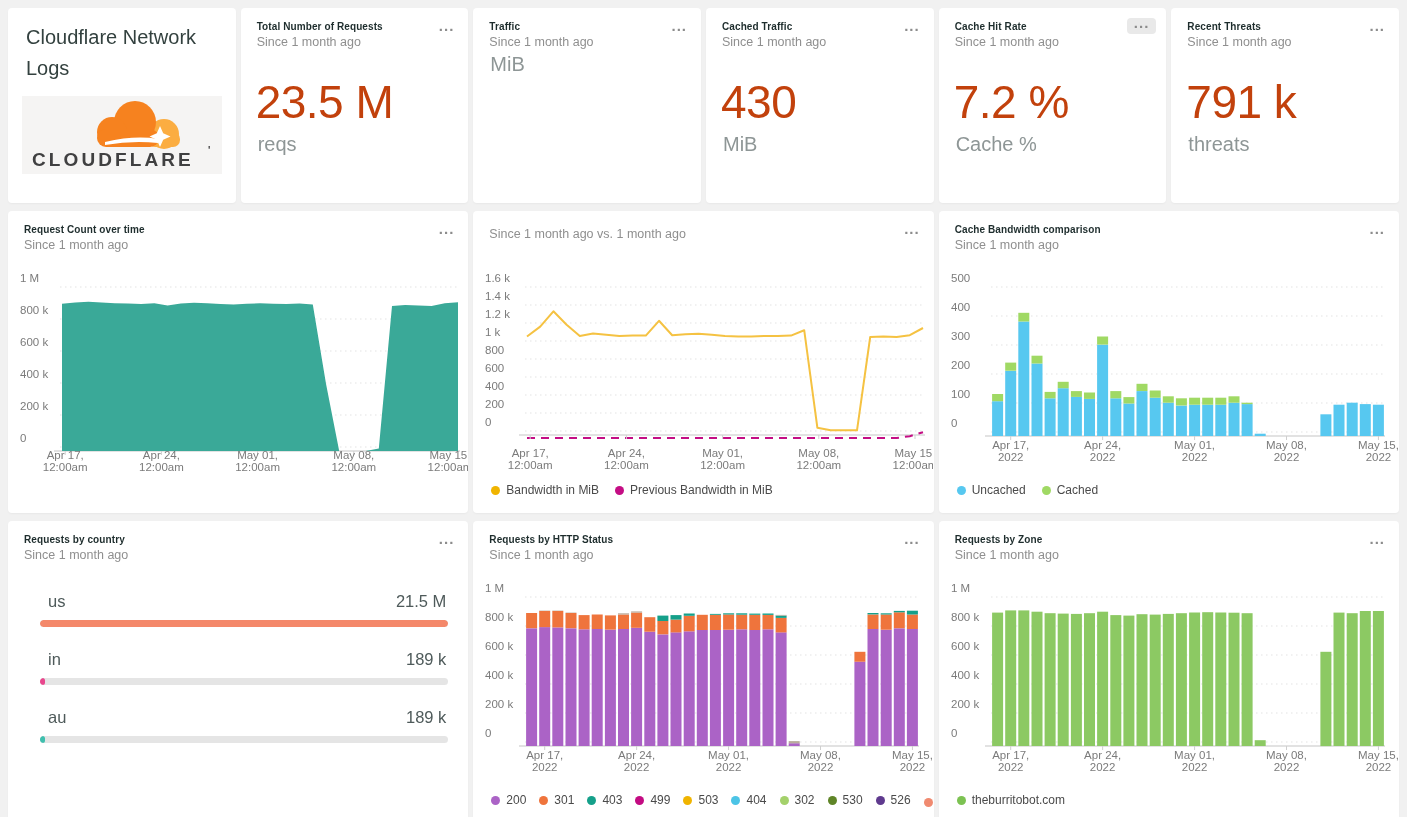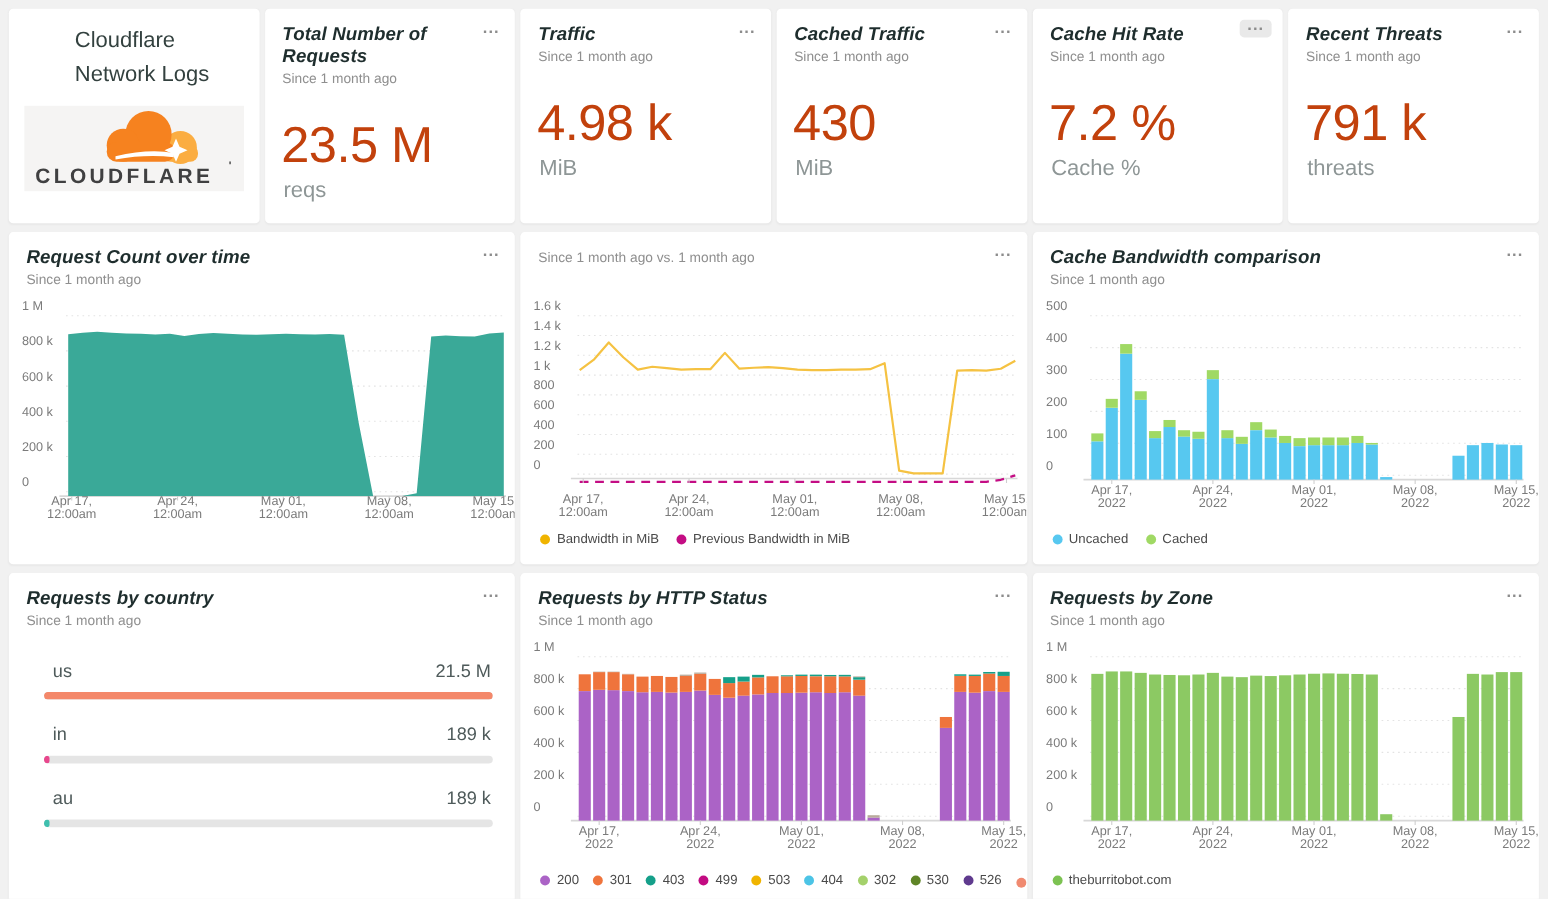--- a/index.html
+++ b/index.html
@@ -5,29 +5,29 @@
   * { margin:0; padding:0; box-sizing:border-box; }
   html,body { width:1407px; height:817px; overflow:hidden; background:#f1f1f1;
     font-family:"Liberation Sans","DejaVu Sans",sans-serif; }
   .dash { display:grid; grid-template-columns:repeat(6,1fr);
     grid-template-rows:195px 302px 310px; column-gap:5px; row-gap:8px; padding:8px;
     width:1407px; height:817px; }
   .panel { background:#ffffff; border-radius:4px; position:relative;
     box-shadow:0 1px 2px rgba(0,0,0,0.04); overflow:hidden; }
   .span2 { grid-column:span 2; }
   .head { padding:13px 16px 0 16px; }
-  .p-title { font-size:17px; font-weight:700; color:#1e2d2d; letter-spacing:0.1px;font-style:italic; }
+  .p-title { font-size:10px; font-weight:700; color:#1e2d2d; letter-spacing:0.1px; }
   .p-sub { font-size:12.5px; color:#8f8f8f; margin-top:3px; }
   .dots { position:absolute; top:14px; right:14px; color:#8c8c8c; font-size:15px;
     font-weight:700; letter-spacing:1px; line-height:8px; cursor:pointer; }
   .dots.hov { background:#e9e9e9; border-radius:4px; padding:1px 7px 7px 7px; top:10px; right:10px; }
   .stat-value { font-size:46px; font-weight:400; color:#c2410c; margin:26px 0 0 15px;
     letter-spacing:-0.5px; }
   .stat-unit { font-size:20px; color:#8e9696; margin:4px 0 0 17px; }
-  .logo-title { font-size:20px; color:#33413f; line-height:1.55; padding:14px 18px 4px 18px;margin-left:42px; }
+  .logo-title { font-size:20px; color:#33413f; line-height:1.55; padding:14px 18px 4px 18px; }
   .logo-box { margin:8px 0 0 14px; display:block; }
   .chart-box { position:absolute; left:0; top:56px; right:0; }
   .chart-box svg { display:block; overflow:hidden; }
   svg text.tick { font-size:11.5px; fill:#7b7b7b; }
   svg text.xlab { font-size:11.5px; fill:#7b7b7b; text-anchor:middle; }
   .legend { position:absolute; left:18px; top:272px; display:flex; gap:16px;
     align-items:flex-end; white-space:nowrap; }
   .legend .li { display:flex; align-items:center; gap:6px; font-size:12px; color:#4a4a4a; }
   .legend .dot { width:9px; height:9px; border-radius:50%; flex:0 0 auto; }
   .country-rows { padding:30px 20px 0 32px; }
@@ -69,21 +69,20 @@
     <div class="stat-value">23.5 M</div>
     <div class="stat-unit">reqs</div>
   </div>
 
   <div class="panel">
     <div class="head">
       <div class="p-title">Traffic</div>
       <div class="p-sub">Since 1 month ago</div>
     </div>
     <div class="dots">...</div>
-    <div class="stat-value">4.98 k</div>
     <div class="stat-unit">MiB</div>
   </div>
 
   <div class="panel">
     <div class="head">
       <div class="p-title">Cached Traffic</div>
       <div class="p-sub">Since 1 month ago</div>
     </div>
     <div class="dots">...</div>
     <div class="stat-value">430</div>

